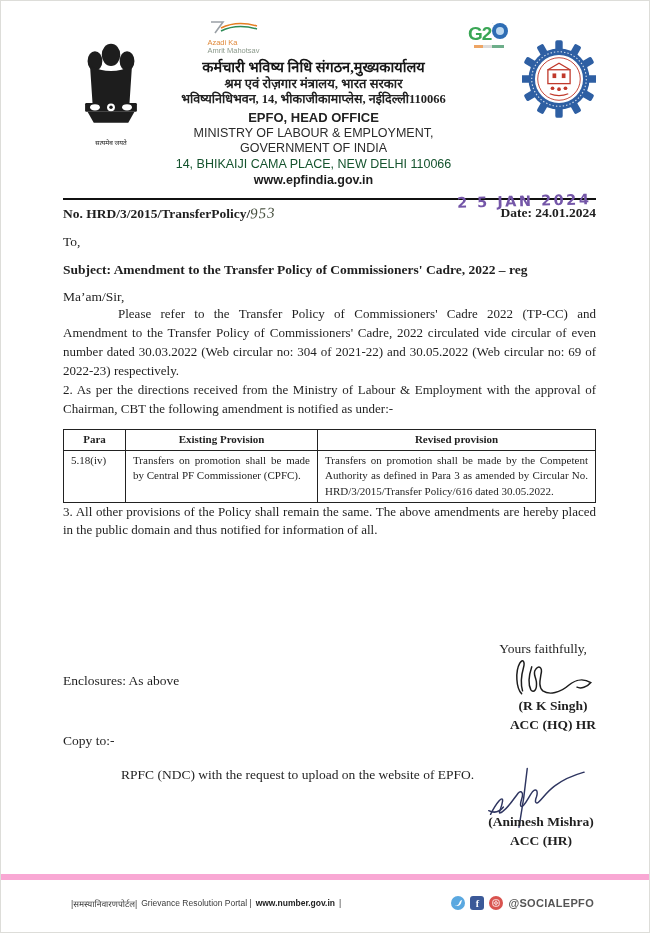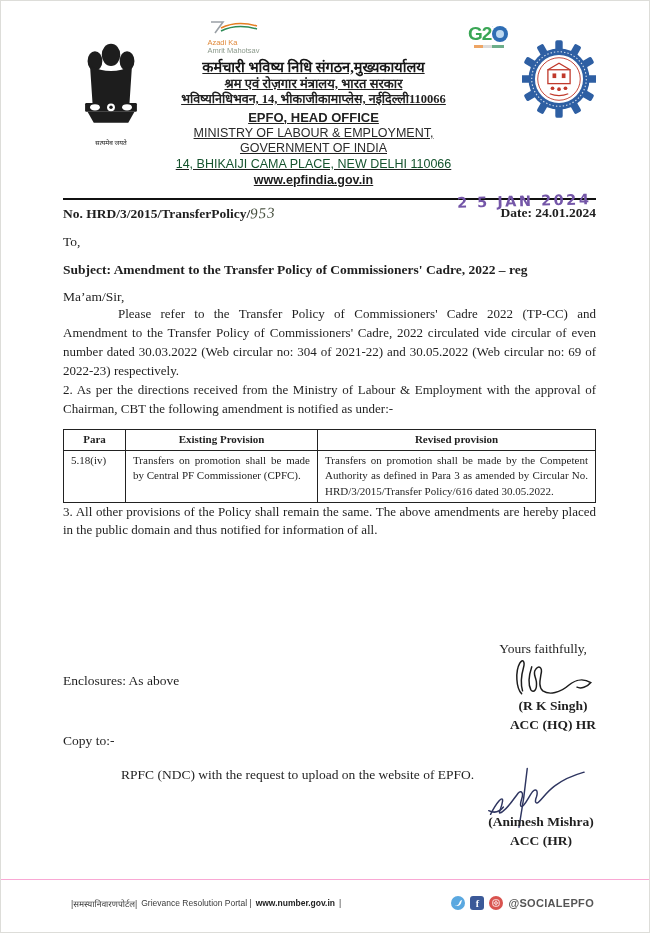--- a/index.html
+++ b/index.html
@@ -6,33 +6,33 @@
   .page{
     position:relative;width:650px;height:933px;margin:0 auto;
     background:#ffffff;border:1px solid #ddddd9;box-sizing:border-box;
     font-family:"Liberation Serif", serif;color:#1f1f1f;overflow:hidden;
   }
   .content{margin:0 53px 0 62px;}
   
   .hdr{display:flex;padding-top:18px;align-items:flex-start;}
   .emblem-col{width:96px;flex:0 0 96px;text-align:center;padding-top:22px;}
   .emblem-caption{font-size:6.5px;color:#222;margin-top:1px;}
-  .hdr-center{flex:1;text-align:center;line-height:1.25;text-decoration:underline;}
+  .hdr-center{flex:1;text-align:center;line-height:1.25;}
   .azadi{display:inline-block;text-align:left;margin-left:-160px;margin-bottom:2px;}
   .azadi .a1{font-size:7.5px;color:#e08a3c;font-family:"Liberation Sans",sans-serif;display:block;line-height:1;}
   .azadi .a2{font-size:7.5px;color:#8c9a8c;font-family:"Liberation Sans",sans-serif;display:block;line-height:1;}
   .hindi1{font-size:14.5px;font-weight:bold;color:#161616;}
   .hindi2{font-size:13px;font-weight:bold;color:#222;}
   .hindi3{font-size:12.5px;font-weight:bold;color:#222;}
   .en1{font-family:"Liberation Sans",sans-serif;font-size:13px;font-weight:bold;color:#222;margin-top:2px;}
   .en2{font-family:"Liberation Sans",sans-serif;font-size:12.5px;color:#2b2b2b;}
   .en3{font-family:"Liberation Sans",sans-serif;font-size:12.5px;color:#14532d;}
   .web{font-family:"Liberation Sans",sans-serif;font-size:12.5px;font-weight:bold;color:#1c1c1c;}
   .logos-col{position:relative;width:128px;flex:0 0 128px;height:122px;}
-  .g20{position:absolute;left:0;top:4px;display:flex;align-items:center;}
+  .g20{position:absolute;left:0;top:4px;display:flex;align-items:flex-start;}
   .g20 .g2{font-family:"Liberation Sans",sans-serif;font-weight:bold;font-size:19px;color:#3aa655;letter-spacing:-1px;}
   .g20 .zero{display:inline-block;width:16px;height:16px;border-radius:50%;background:#2e6db4;color:#2e6db4;
     font-size:1px;position:relative;margin-left:1px;}
   .g20 .zero::after{content:"";position:absolute;left:4px;top:4px;width:8px;height:8px;border-radius:50%;background:#bcd8f0;}
   .g20-tagline{position:absolute;left:6px;top:26px;width:30px;height:3px;
     background:linear-gradient(90deg,#e67e22 0 30%,#cccccc 30% 60%,#2e8b57 60% 100%);opacity:.7;}
   .epfo-logo{position:absolute;right:0;top:20px;}
   
   .rule{border:0;border-top:2px solid #111;margin:10px 0 0 0;}
   .refrow{display:flex;justify-content:space-between;margin-top:5px;font-size:13.5px;font-weight:bold;}
@@ -56,21 +56,21 @@
   .closing{position:absolute;right:62px;top:640px;font-size:13.5px;}
   .enclosures{position:absolute;left:62px;top:672px;font-size:13.5px;}
   .sigblock1{position:absolute;right:48px;top:652px;text-align:center;}
   .sigblock1 svg{display:block;margin:0 auto -4px auto;}
   .signame{font-size:13.5px;font-weight:bold;line-height:1.4;}
   .copy-label{position:absolute;left:62px;top:732px;font-size:13.5px;}
   .copy-text{position:absolute;left:120px;top:766px;font-size:13.5px;}
   .sigblock2{position:absolute;right:46px;top:762px;text-align:center;}
   .sigblock2 svg{display:block;margin:0 auto -16px auto;}
   
-  .footer{position:absolute;left:0;right:0;bottom:0;height:46px;border-top:1px solid #f9a8d4;
+  .footer{position:absolute;left:0;right:0;bottom:0;height:46px;border-top:6px solid #f9a8d4;
     display:flex;align-items:center;justify-content:space-between;padding:0 55px 6px 70px;
     font-family:"Liberation Sans",sans-serif;}
   .f-left{font-size:8.5px;color:#3a3a3a;display:flex;gap:4px;align-items:center;}
   .f-left .furl{font-weight:bold;color:#222;}
   .f-right{display:flex;align-items:center;gap:5px;}
   .soc{width:14px;height:14px;border-radius:50%;display:inline-flex;align-items:center;justify-content:center;}
   .soc.tw{background:#5aa8e0;}
   .soc.fb{background:#3b5998;border-radius:3px;color:#fff;font-size:10px;font-weight:bold;font-family:"Liberation Serif",serif;}
   .soc.ig{background:#d9534f;}
   .handle{font-size:11px;font-weight:bold;color:#555;letter-spacing:.3px;}

